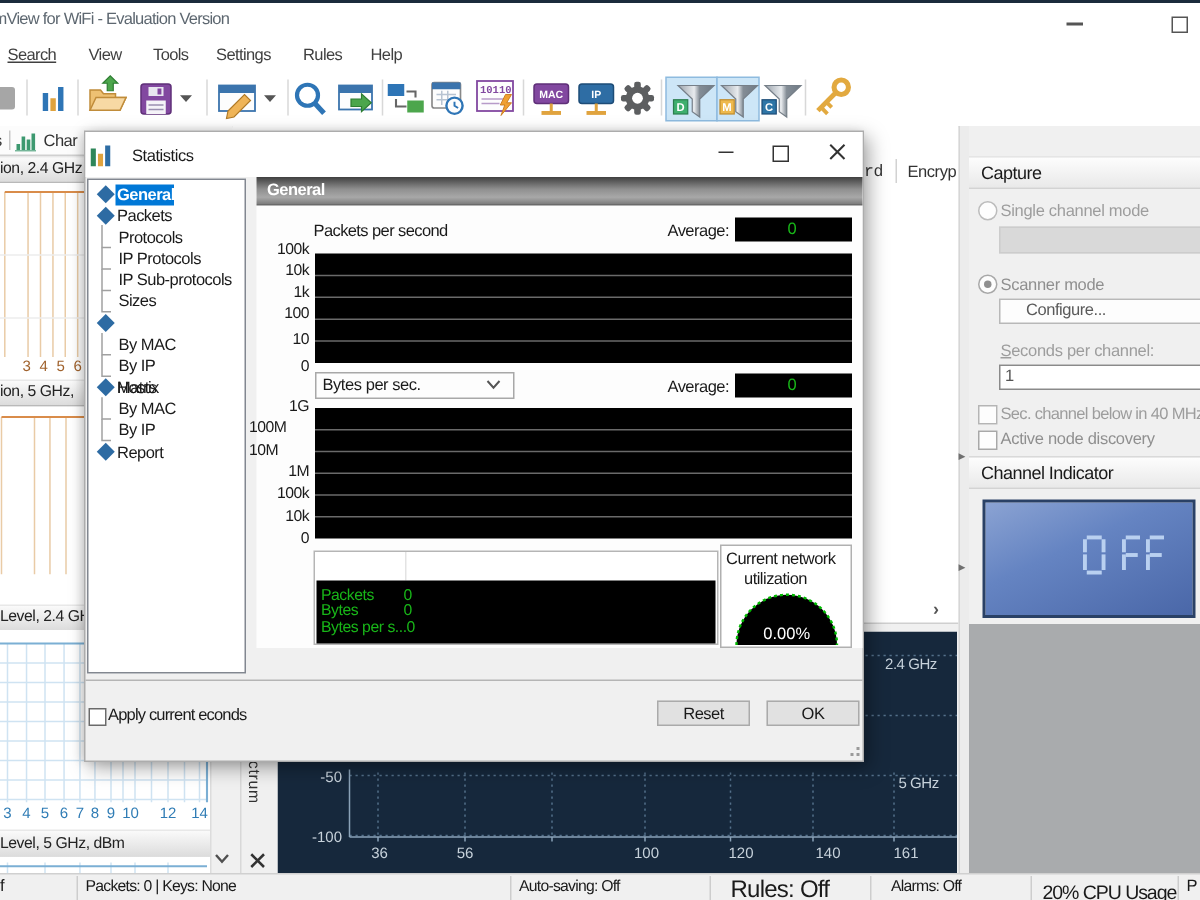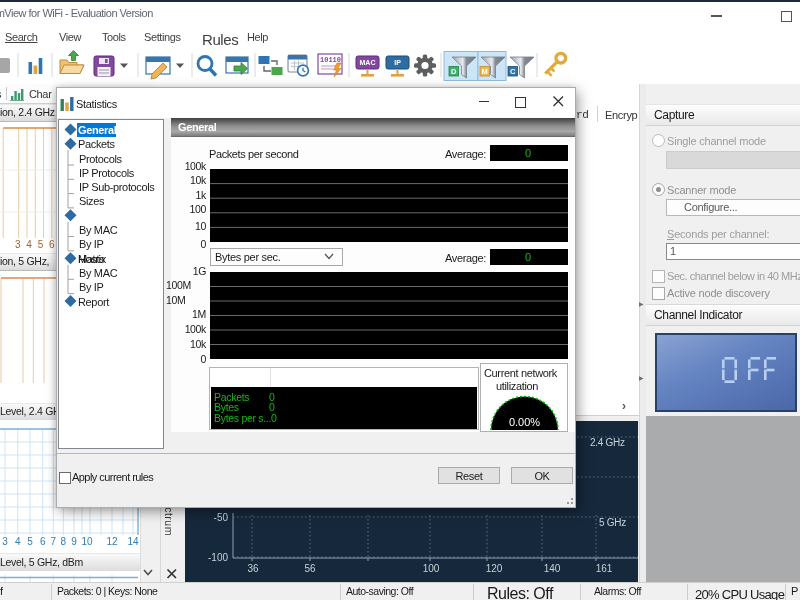--- a/index.html
+++ b/index.html
@@ -14,21 +14,21 @@
 <div class="abs" style="left:0;top:0;width:800px;height:2px;background:#1b2b3c;"></div>
 
 <div class="t" style="left:-13px;top:7px;font-size:11px;letter-spacing:-0.5px;color:#5d6770;">mmView for WiFi - Evaluation Version</div>
 <div class="abs" style="left:711px;top:15px;width:11px;height:1.5px;background:#555;"></div>
 <div class="abs" style="left:781px;top:11px;width:9px;height:9px;border:1.4px solid #555;"></div>
 
 <div class="t" style="left:5px;top:31px;font-size:11px;color:#404040;letter-spacing:-0.4px;text-decoration:underline;">Search</div>
 <div class="t" style="left:59px;top:31px;font-size:11px;color:#404040;letter-spacing:-0.4px;">View</div>
 <div class="t" style="left:102px;top:31px;font-size:11px;color:#404040;letter-spacing:-0.4px;">Tools</div>
 <div class="t" style="left:144px;top:31px;font-size:11px;color:#404040;letter-spacing:-0.4px;">Settings</div>
-<div class="t" style="left:202px;top:31px;font-size:15px;color:#404040;letter-spacing:-0.4px;">Rules</div>
+<div class="t" style="left:202px;top:31px;font-size:11px;color:#404040;letter-spacing:-0.4px;">Rules</div>
 <div class="t" style="left:247px;top:31px;font-size:11px;color:#404040;letter-spacing:-0.4px;">Help</div>
 
 <div class="abs" style="left:0;top:47px;width:800px;height:37px;background:#fff;border-bottom:1px solid #d9d9d9;"></div>
 <svg id="toolbar" class="abs" style="left:0;top:47px;" width="800" height="37" viewBox="0 0 800 37">
   <g stroke="#d8d8d8" stroke-width="1">
     <line x1="18" y1="6" x2="18" y2="30"></line>
         <line x1="52" y1="6" x2="52" y2="30"></line>
     <line x1="138" y1="6" x2="138" y2="30"></line>
         <line x1="192" y1="6" x2="192" y2="30"></line>
     <line x1="255" y1="6" x2="255" y2="30"></line>
@@ -379,21 +379,21 @@
 <div class="abs" style="left:646px;top:416px;width:154px;height:166px;background:#a9abad;"></div>
 
 <div class="abs" style="left:56px;top:87px;width:520px;height:421px;background:#f0f0f0;border:1px solid #acacac;box-shadow:3px 4px 12px rgba(0,0,0,0.35), -2px 0 6px rgba(0,0,0,0.12);box-sizing:border-box;">
 
   <div class="abs" style="left:0;top:0;width:518px;height:30px;background:#fff;"></div>
   <svg class="abs" style="left:3px;top:8px;" width="15" height="15">
         <rect x="0.5" y="3" width="3.4" height="12" fill="#2e8659"></rect>
         <rect x="5.3" y="6.5" width="3.4" height="8.5" fill="#e0a33e"></rect>
         <rect x="10.1" y="1" width="3.4" height="14" fill="#2e6da4"></rect>
       </svg>
-  <div class="t" style="left:19px;top:9.5px;font-size:11px;letter-spacing:-0.3px;color:#1a1a1a;">Statistics</div>
+  <div class="t" style="left:31px;top:9.5px;font-size:11px;letter-spacing:-0.3px;color:#1a1a1a;">Statistics</div>
   <div class="abs" style="left:422px;top:13px;width:10px;height:1.4px;background:#333;"></div>
   <div class="abs" style="left:457.5px;top:8.5px;width:9px;height:9px;border:1.4px solid #333;"></div>
   <svg class="abs" style="left:495px;top:7px;" width="13" height="13">
         <path d="M1.5 1.5 L11 11 M11 1.5 L1.5 11" stroke="#333" stroke-width="1.4"></path>
       </svg>
 
   <div class="abs" style="left:1px;top:31px;width:106px;height:330px;background:#fff;border:1px solid #828790;box-sizing:border-box;"></div>
   <svg class="abs" style="left:0;top:0;" width="110" height="230" viewBox="0 0 110 230">
     <g fill="#2d6ba3">
       <path d="M13.5 35.5 l6 6 l-6 6 l-6 -6 Z"></path>
@@ -492,21 +492,21 @@
   <div class="t" style="left:427px;top:279px;font-size:11px;color:#1a1a1a;">Current network</div>
   <div class="t" style="left:439px;top:292px;font-size:11px;color:#1a1a1a;">utilization</div>
   <svg class="abs" style="left:423px;top:275px;" width="88" height="68" viewBox="0 0 88 68">
     <path d="M11 67 A 33.5 33.5 0 0 1 78 67 Z" fill="#000"></path>
     <path d="M11 67 A 33.5 33.5 0 0 1 78 67" fill="none" stroke="#00bb00" stroke-width="1.6" stroke-dasharray="2,2"></path>
     <text x="44.5" y="63" font-size="11" fill="#fff" font-family="Liberation Sans" text-anchor="middle">0.00%</text>
   </svg>
 
   <div class="abs" style="left:0;top:365px;width:518px;height:1px;background:#b5b5b5;"></div>
   <div class="abs" style="left:1.5px;top:383.5px;width:12px;height:12px;background:#fff;border:1px solid #6a6a6a;box-sizing:border-box;"></div>
-  <div class="t" style="left:15px;top:383px;font-size:11px;letter-spacing:-0.55px;color:#1a1a1a;">Apply current rules</div>
+  <div class="t" style="left:15px;top:383px;font-size:11px;letter-spacing:-0.55px;color:#1a1a1a;">Apply current econds</div>
   <div class="abs" style="left:381px;top:379px;width:62px;height:17px;background:#e1e1e1;border:1px solid #aaaaaa;box-sizing:border-box;"></div>
   <div class="t" style="left:381px;top:382px;width:62px;text-align:center;font-size:11px;color:#1a1a1a;">Reset</div>
   <div class="abs" style="left:454px;top:379px;width:62px;height:17px;background:#e1e1e1;border:1px solid #aaaaaa;box-sizing:border-box;"></div>
   <div class="t" style="left:454px;top:382px;width:62px;text-align:center;font-size:11px;color:#1a1a1a;">OK</div>
   <svg class="abs" style="left:508px;top:410px;" width="10" height="10">
         <g fill="#9a9a9a">
           <rect x="6" y="0" width="2" height="2"></rect>
           <rect x="6" y="4" width="2" height="2"></rect>
           <rect x="2" y="4" width="2" height="2"></rect>
         </g>

